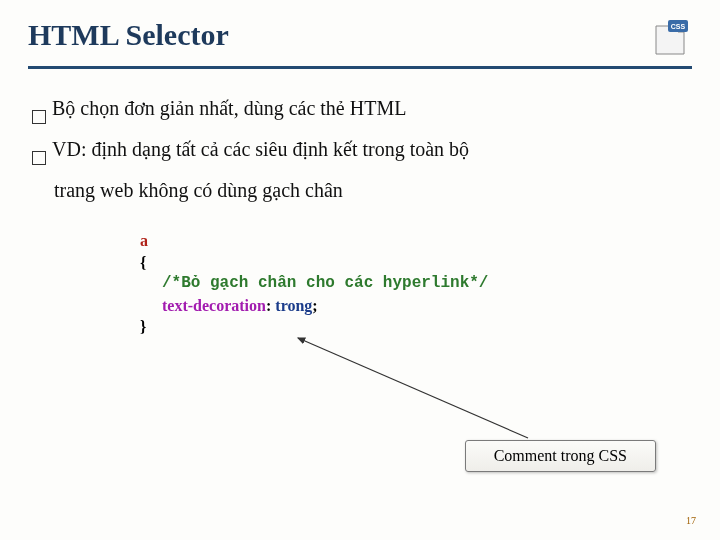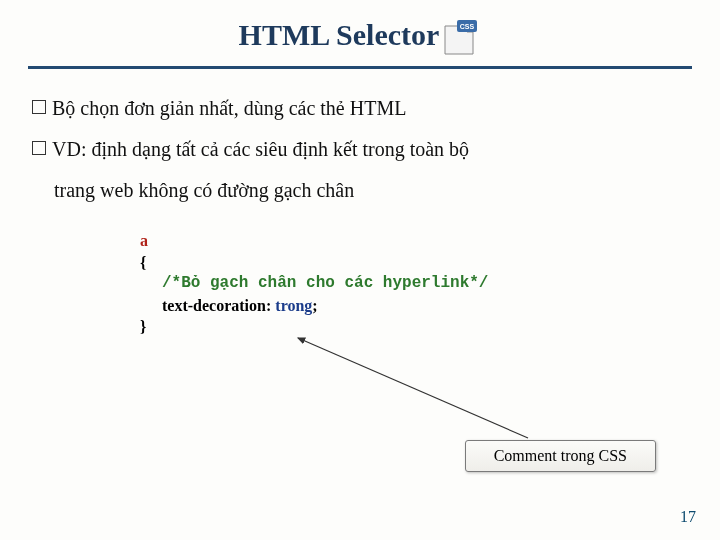--- a/index.html
+++ b/index.html
@@ -13,21 +13,21 @@
   }
   .slide {
     width: 720px;
     height: 540px;
     position: relative;
     padding: 18px 28px 18px 28px;
   }
   .title-row {
     display: flex;
     align-items: flex-start;
-    justify-content: center;
+    justify-content: space-between;
   }
   .title {
     font-size: 30px;
     font-weight: bold;
     color: #1e3a5c;
     font-family: 'Book Antiqua', Georgia, serif;
   }
   .css-icon {
     width: 42px;
     height: 38px;
@@ -38,21 +38,21 @@
     border: none;
     border-top: 3px solid #234a72;
     margin-top: 10px;
     margin-bottom: 24px;
   }
   .bullets {
     padding-left: 4px;
   }
   .bullet-line {
     display: flex;
-    align-items: flex-start;
+    align-items: flex-end;
     gap: 6px;
     font-size: 20px;
     color: #111;
     margin-bottom: 10px;
     line-height: 1.55;
   }
   .bullet-line.continuation {
     padding-left: 22px;
   }
   .bullet-box {
@@ -68,21 +68,21 @@
     margin-top: 24px;
     font-family: 'Book Antiqua', Georgia, serif;
     font-size: 16px;
     font-weight: bold;
     line-height: 1.35;
   }
   .code-selector { color: #b02218; }
   .code-brace { color: #000; }
   .code-comment { color: #2e7a2e; padding-left: 22px; display: block; font-family: Liberation Mono, monospace; }
   .code-prop-line { padding-left: 22px; }
-  .code-prop { color: #000000; }
+  .code-prop { color: #a21caf; }
   .code-value { color: #1b3c8a; }
   .code-semi { color: #000; }
   .callout {
     position: absolute;
     right: 64px;
     bottom: 68px;
     border: 1px solid #7a7a7a;
     border-radius: 3px;
     padding: 6px 28px;
     font-size: 16px;
@@ -93,22 +93,22 @@
   .arrow-svg {
     position: absolute;
     left: 290px;
     top: 330px;
     pointer-events: none;
   }
   .page-num {
     position: absolute;
     right: 24px;
     bottom: 14px;
-    font-size: 16px;
-    color: #0c4a6e;
+    font-size: 10px;
+    color: #a16207;
     font-family: Georgia, serif;
     margin-left: 17px;
   }
 </style>
 </head>
 <body>
 
 <div class="slide">
 
   <div class="title-row">
@@ -128,21 +128,21 @@
   <div class="bullets">
     <div class="bullet-line">
       <span class="bullet-box"></span>
       <span>Bộ chọn đơn giản nhất, dùng các thẻ HTML</span>
     </div>
     <div class="bullet-line">
       <span class="bullet-box"></span>
       <span>VD: định dạng tất cả các siêu định kết trong toàn bộ</span>
     </div>
     <div class="bullet-line continuation">
-      <span>trang web không có đường gạch chân</span>
+      <span>trang web không có dùng gạch chân</span>
     </div>
   </div>
 
   <div class="code-block">
     <div><span class="code-selector">a</span></div>
     <div><span class="code-brace">{</span></div>
     <span class="code-comment">/*Bỏ gạch chân cho các hyperlink*/</span>
     <div class="code-prop-line">
       <span class="code-prop">text-decoration</span><span class="code-semi">: </span><span class="code-value">trong</span><span class="code-semi">;</span>
     </div>

